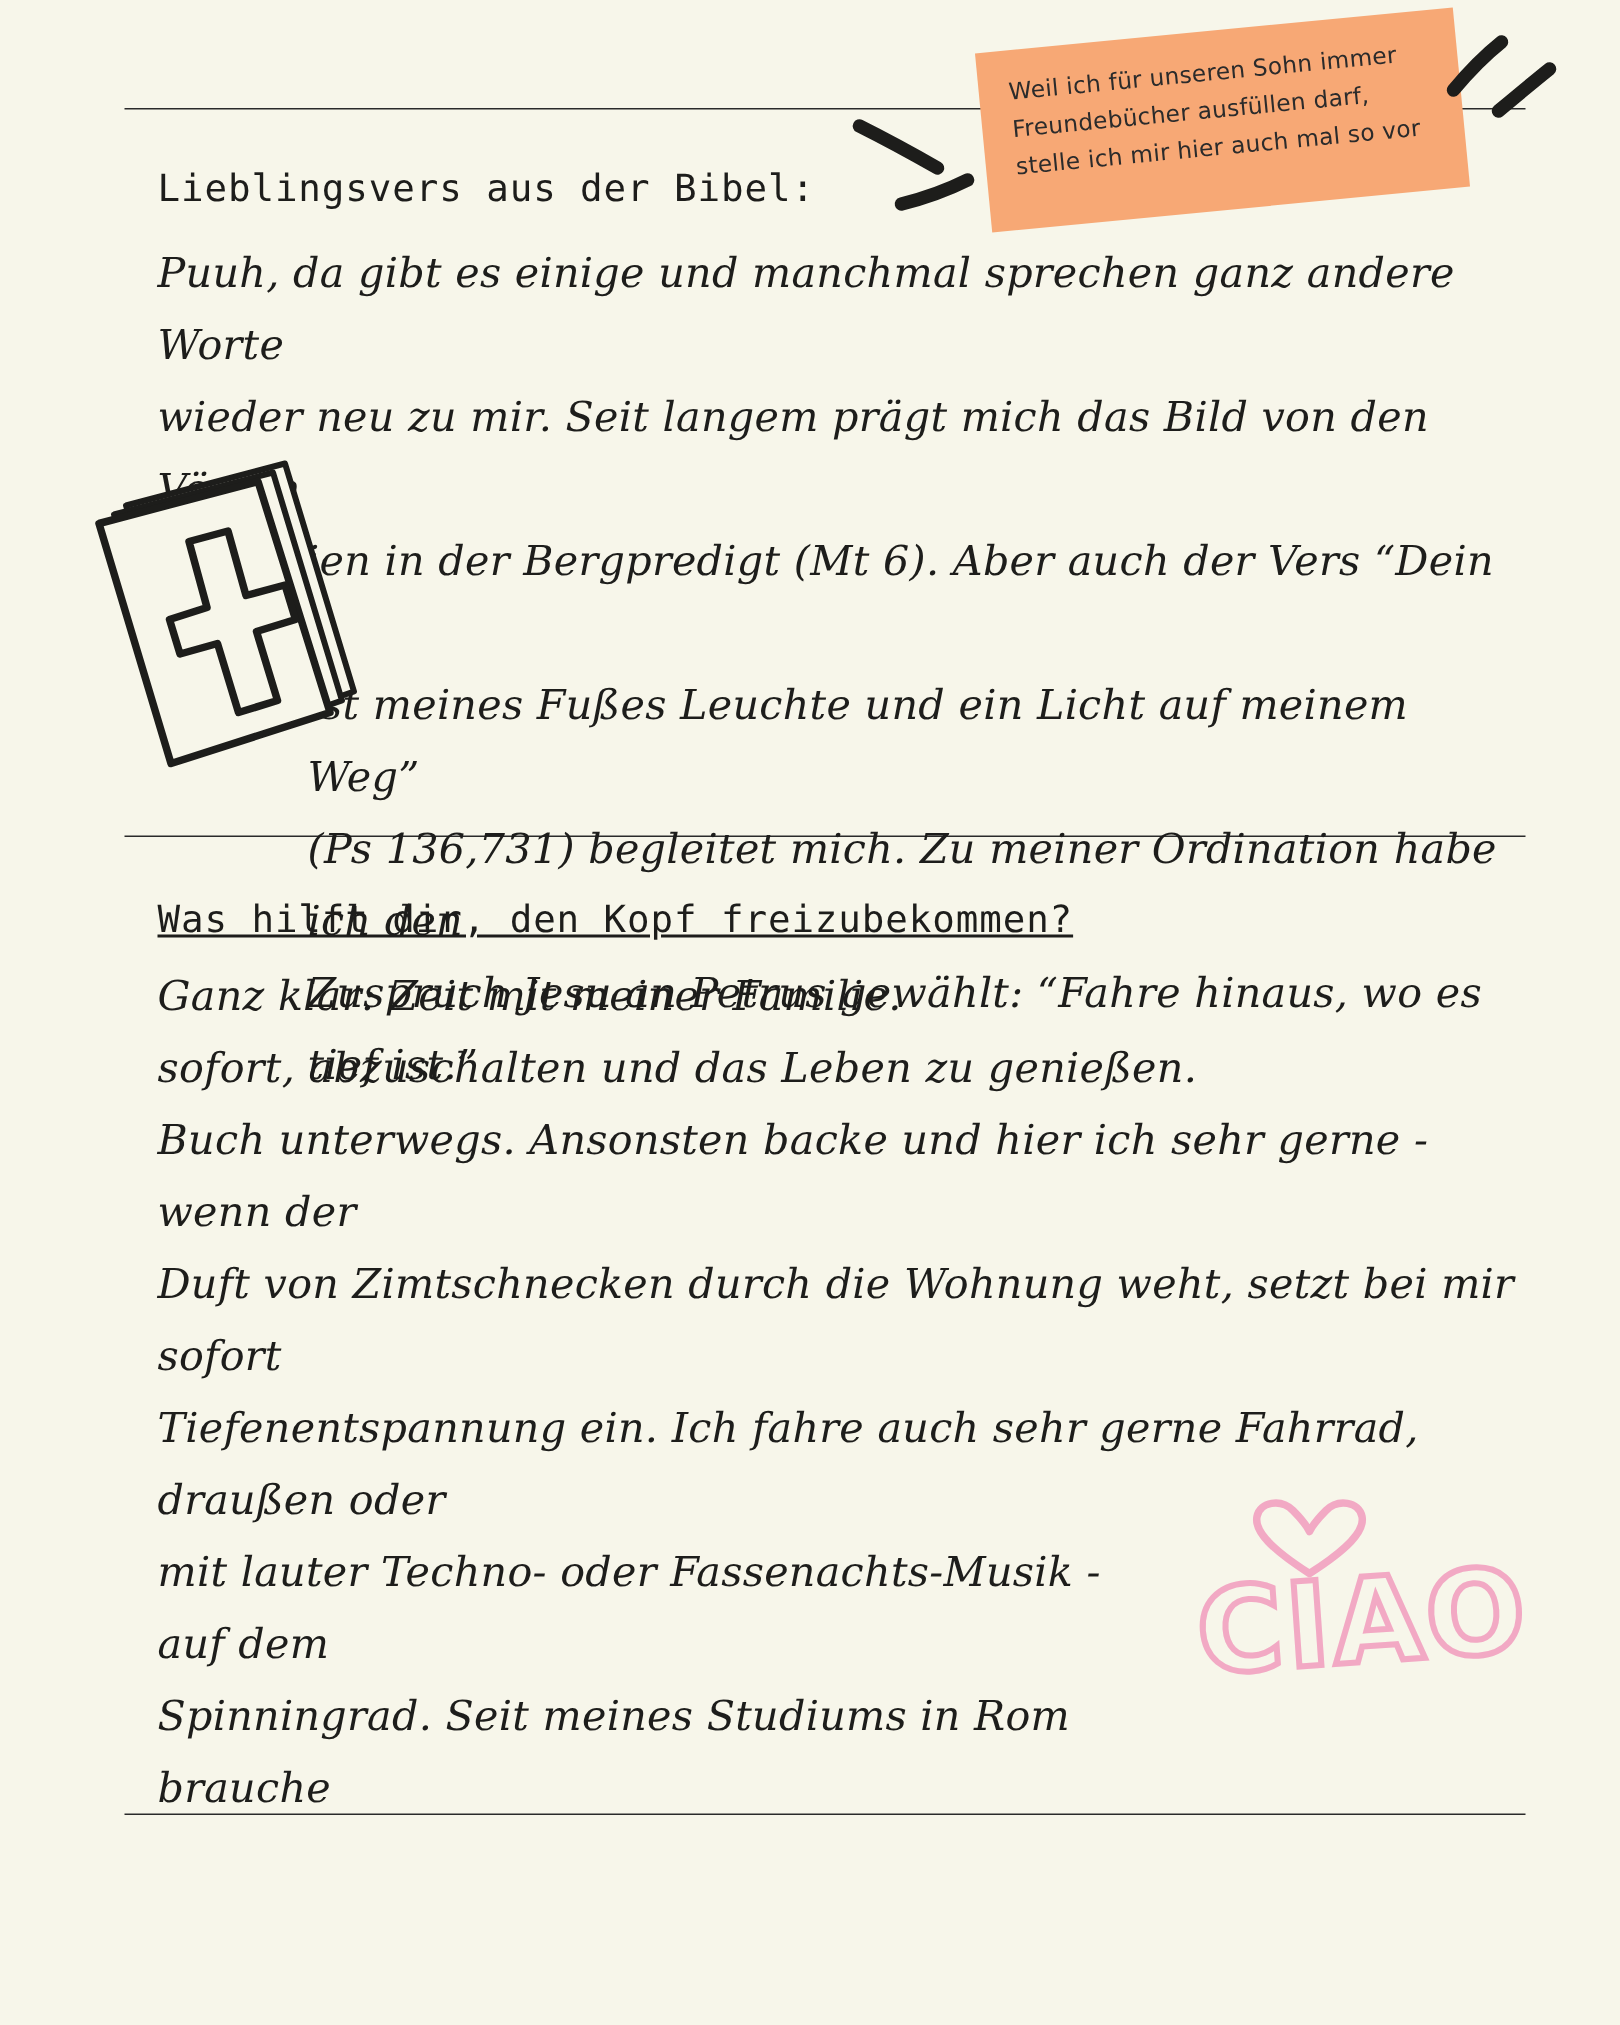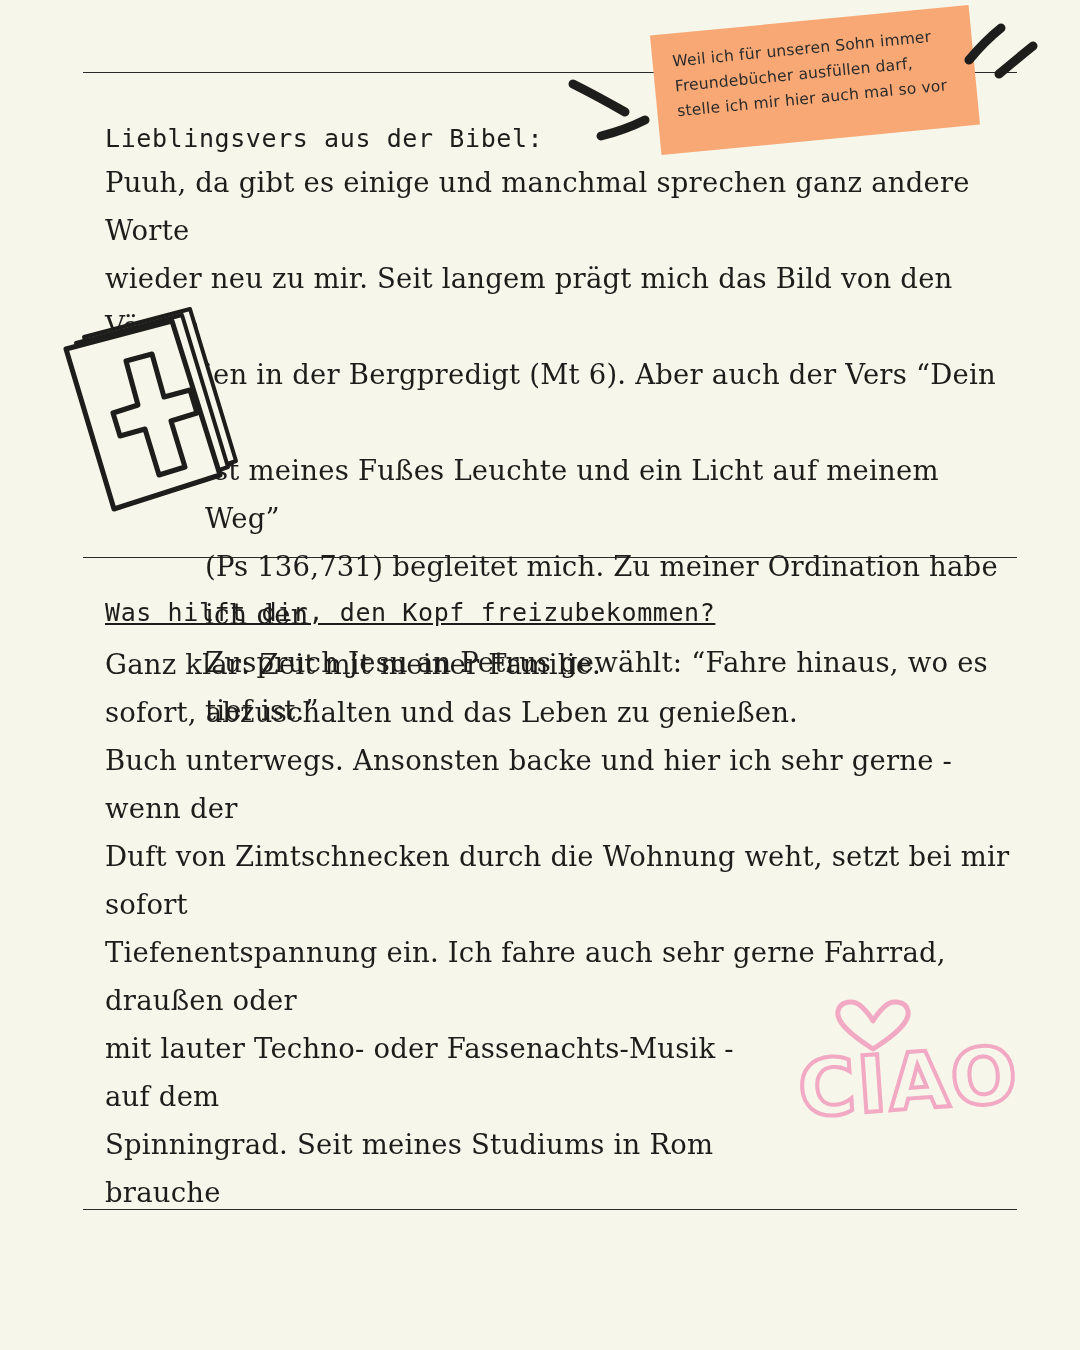--- a/index.html
+++ b/index.html
@@ -35,27 +35,28 @@
   
   .heading {
     position: absolute;
     left: 105px;
     font-family: "DejaVu Sans Mono", monospace;
     font-size: 25px;
     letter-spacing: 0.6px;
     color: #1d1d1b;
     white-space: nowrap;
   }
-  .heading-1 { top: 111px; margin-top: 13px; }
+  .heading-1 { top: 111px; }
   .heading-2 { top: 598px; text-decoration: underline; }
 
   
   .hand {
     position: absolute;
     font-family: "DejaVu Serif", serif;
+    font-style: italic;
     color: #1d1d1b;
     font-size: 27.5px;
     line-height: 48px;
     letter-spacing: 0.2px;
   }
 
   .answer-1 {
     left: 105px;
     top: 158px;
     width: 912px;

